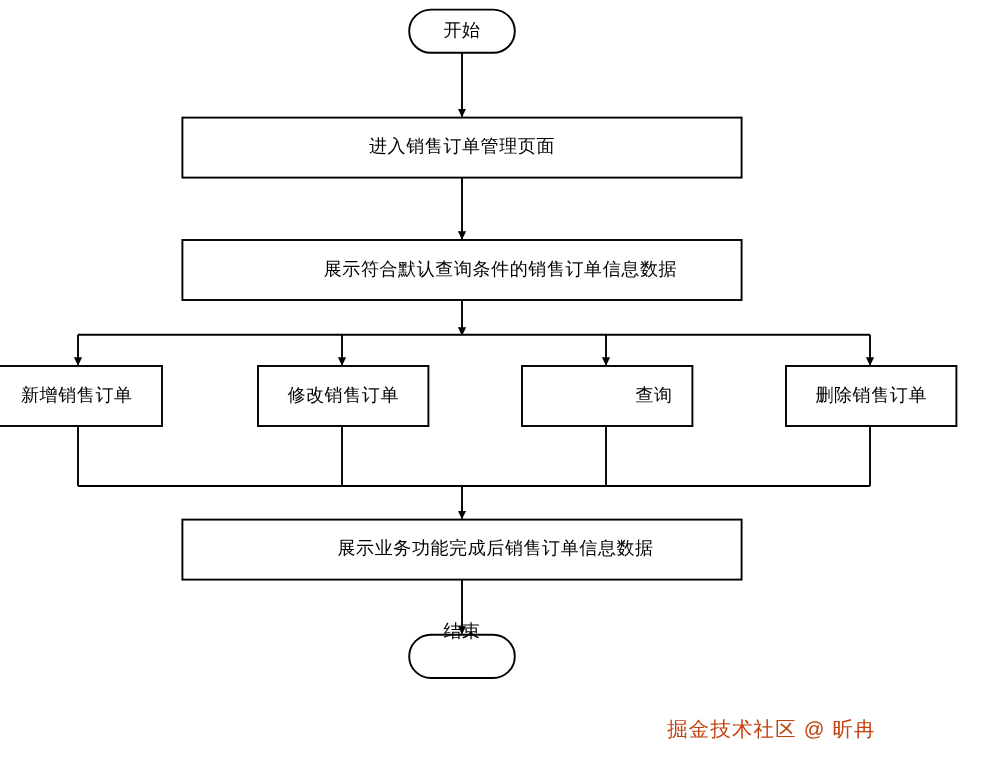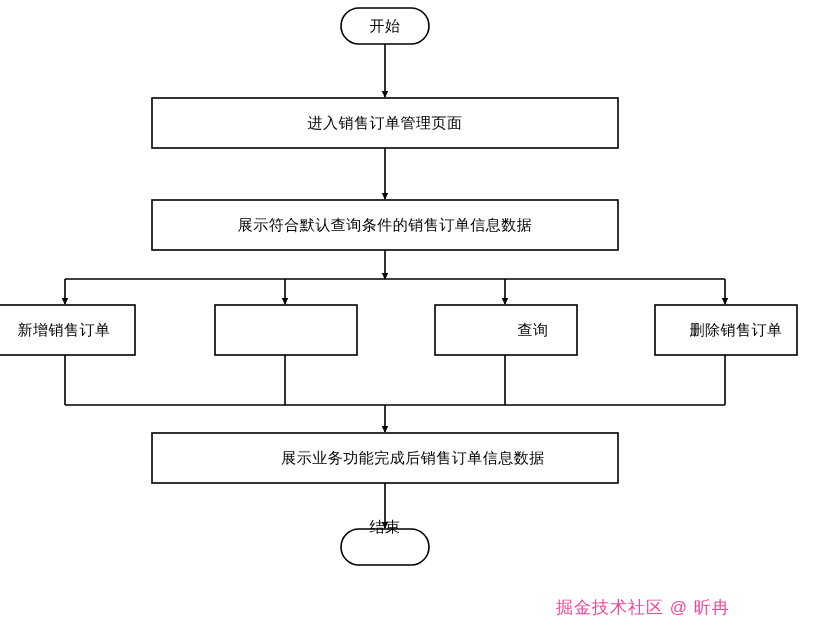--- a/index.html
+++ b/index.html
@@ -41,21 +41,21 @@
     font-size: 15px;
   }
   .watermark {
     position: absolute;
     left: 556px;
     top: 592px;
     width: 250px;
     height: 30px;
     display: flex;
     align-items: center;
-    color: #ec4899;
+    color: #c2410c;
     font-size: 17px;
     letter-spacing: 1px;
     white-space: nowrap;
   }
 </style>
 </head>
 <body>
 
 <div id="canvas">
 
@@ -106,28 +106,29 @@
       <line x1="385" y1="483" x2="385" y2="528" marker-end="url(#arrow)"></line>
 
       <rect x="341" y="529" width="88" height="36" rx="18" ry="18" fill="#ffffff"></rect>
     </g>
   </svg>
 
   <div class="node-label terminator-label" style="left:341px; top:8px; width:88px; height:36px;">开始</div>
 
   <div class="node-label" style="left:152px; top:98px; width:466px; height:50px;font-family:Liberation Serif, serif;">进入销售订单管理页面</div>
 
-  <div class="node-label" style="left:152px; top:200px; width:466px; height:50px;">展示符合默认查询条件的销售订单信息数据</div>
+  <div class="node-label" style="left:152px; top:200px; width:466px; height:50px;padding-left:32px;">展示符合默认查询条件的销售订单信息数据</div>
 
   <div class="node-label" style="left:-7px; top:305px; width:142px; height:50px;">新增销售订单</div>
 
+  <div class="node-label" style="left:215px; top:305px; width:142px; height:50px;">修改销售订单</div>
 
-  <div class="node-label" style="left:438px; top:305px; width:168px; height:50px;padding-left:11px;">查询</div>
+  <div class="node-label" style="left:450px; top:305px; width:168px; height:50px;padding-left:11px;">查询</div>
 
-  <div class="node-label" style="left:655px; top:305px; width:162px; height:50px;">删除销售订单</div>
+  <div class="node-label" style="left:655px; top:305px; width:142px; height:50px;">删除销售订单</div>
 
   <div class="node-label" style="left:152px; top:433px; width:466px; height:50px;padding-left:28px;">展示业务功能完成后销售订单信息数据</div>
 
   <div class="node-label terminator-label" style="left:341px; top:509px; width:88px; height:36px;">结束</div>
 
   <div class="watermark">掘金技术社区 @ 昕冉</div>
 
 </div>
 
 </body></html>

